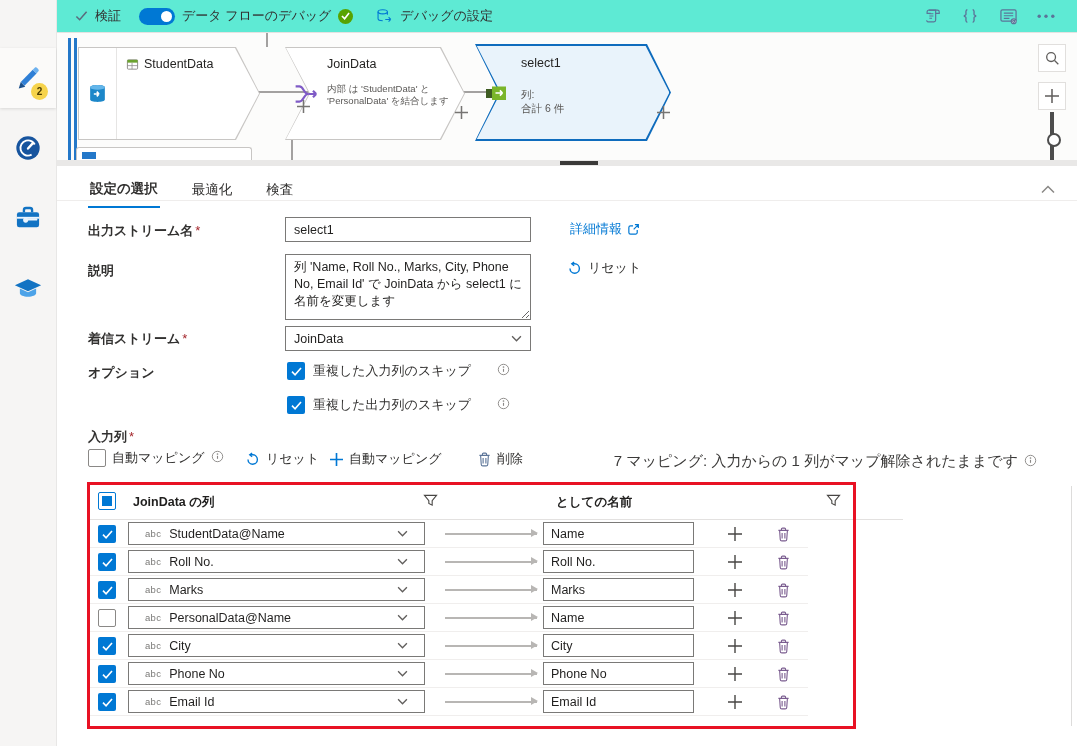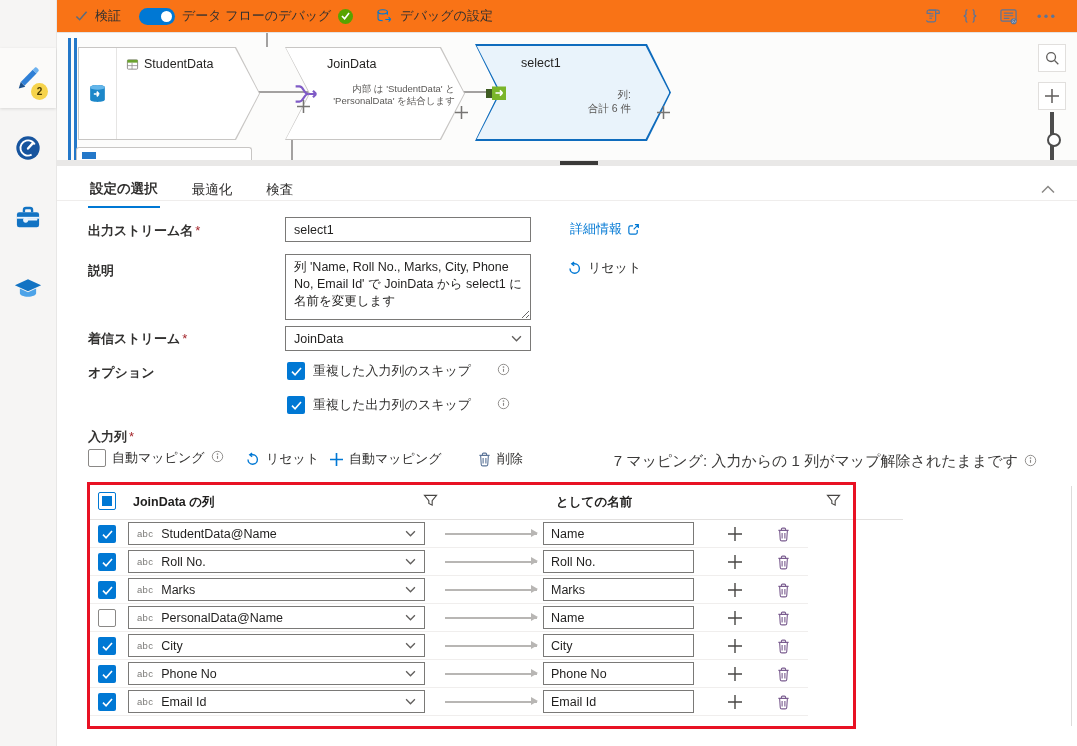--- a/index.html
+++ b/index.html
@@ -10,30 +10,30 @@
   
   .sidebar { position:absolute; left:0; top:0; width:57px; height:746px; background:#f6f5f4; border-right:1px solid #e8e7e6; }
   .side-item { position:absolute; left:0; width:56px; height:60px; display:flex; align-items:center; justify-content:center; cursor:pointer; }
   .side-item.active { background:#fbfaf9; box-shadow:0 1px 3px rgba(0,0,0,.12); }
   .badge { position:absolute; right:8px; bottom:8px; width:17px; height:17px; border-radius:50%; background:#f6d34c; color:#4a3b00; font-size:10px; font-weight:bold; display:flex; align-items:center; justify-content:center; }
 
   
   .main { position:absolute; left:57px; top:0; width:1020px; height:746px; }
 
   
-  .topbar { position:absolute; left:0; top:0; width:1020px; height:33px; background:#f97316; border-bottom:1px solid #e4e3e2; display:flex; align-items:center; font-size:13px; }
+  .topbar { position:absolute; left:0; top:0; width:1020px; height:33px; background:#5eead4; border-bottom:1px solid #e4e3e2; display:flex; align-items:center; font-size:13px; }
   .tb-item { display:flex; align-items:center; gap:7px; margin-left:18px; cursor:pointer; white-space:nowrap; }
   .toggle { width:36px; height:17px; border-radius:9px; background:#0078d4; position:relative; cursor:pointer; }
   .toggle .knob { position:absolute; top:3px; right:3px; width:11px; height:11px; border-radius:50%; background:#fff; }
   .ok-badge { width:15px; height:15px; border-radius:50%; background:#57a300; display:flex; align-items:center; justify-content:center; }
   .tb-right { margin-left:auto; display:flex; align-items:center; gap:16px; padding-right:20px; }
   .tb-icon { width:22px; height:20px; display:flex; align-items:center; justify-content:center; cursor:pointer; }
 
   
-  .canvas { position:absolute; left:0; top:33px; width:1020px; height:127px; background:#fcfcfb; overflow:hidden;text-align:right; }
+  .canvas { position:absolute; left:0; top:33px; width:1020px; height:127px; background:#fcfcfb; overflow:hidden; }
   .edge-strip { position:absolute; width:3px; background:#2478c9; top:5px; height:122px; }
   .connector-h { position:absolute; height:2px; background:#a3a1a0; }
   .connector-v { position:absolute; width:2px; background:#a3a1a0; }
   .node { position:absolute; }
   .node .shape { position:absolute; inset:0; background:#c8c6c4; }
   .node .fill { position:absolute; inset:1px; background:#fff; }
   .node.sel .shape { background:#0f6cbd; }
   .node.sel .fill { background:#e9f3fb; inset:1.6px; }
   .clip-right, .clip-right2 { clip-path: polygon(0 0, calc(100% - 24px) 0, 100% 50%, calc(100% - 24px) 100%, 0 100%); }
   .clip-both, .clip-both2 { clip-path: polygon(0 0, calc(100% - 24px) 0, 100% 50%, calc(100% - 24px) 100%, 0 100%, 24px 50%); }
@@ -83,21 +83,21 @@
   
   .map-table { position:absolute; left:33px; top:316px; width:813px; }
   .map-head { position:relative; height:38px; }
   .map-head .cb { position:absolute; left:8px; top:10px; }
   .col-h { position:absolute; top:12px; font-size:12.5px; font-weight:600; color:#201f1e; }
   .funnel { position:absolute; top:11px; cursor:pointer; }
   .head-line { position:absolute; left:0; top:37px; width:813px; height:1px; background:#e3e1e0; }
   .map-row { position:relative; height:28px; }
   .map-row::after { content:""; position:absolute; left:0; bottom:0; width:718px; height:1px; background:#f0eeed; }
   .map-row .cb { position:absolute; left:8px; top:5px; }
-  .dd { position:absolute; left:38px; top:2px; width:297px; height:23px; border:1px solid #7a7977; background:#fff; display:flex; align-items:center; gap:8px; padding:0 8px; font-size:12.5px; color:#201f1e; cursor:pointer; }
+  .dd { position:absolute; left:38px; top:2px; width:297px; height:23px; border:1px solid #7a7977; background:#fff; display:flex; align-items:center; gap:8px; padding:0 16px; font-size:12.5px; color:#201f1e; cursor:pointer; }
   .dd .type { font-size:9.5px; color:#7a7977; letter-spacing:.3px; }
   .dd .chev { margin-left:auto; }
   .map-arrow { position:absolute; left:355px; top:13px; width:92px; height:1.5px; background:#b8b6b4; }
   .map-arrow::after { content:""; position:absolute; right:-1px; top:-4px; border-left:7px solid #b8b6b4; border-top:4.5px solid transparent; border-bottom:4.5px solid transparent; }
   .name-in { position:absolute; left:453px; top:2px; width:151px; height:23px; border:1px solid #7a7977; font-size:12.5px; padding:0 7px; color:#201f1e; font-family:inherit; }
   .row-btn { position:absolute; top:4px; width:22px; height:20px; background:none; border:none; display:flex; align-items:center; justify-content:center; cursor:pointer; }
   .row-btn.add { left:634px; }
   .row-btn.del { left:682px; }
   .red-box { position:absolute; left:30px; top:316px; width:769px; height:247px; border:3px solid #e81123; pointer-events:none; z-index:5; }
   .panel-scroll-edge { position:absolute; right:5px; top:320px; width:1px; height:240px; background:#dddcdb; }

